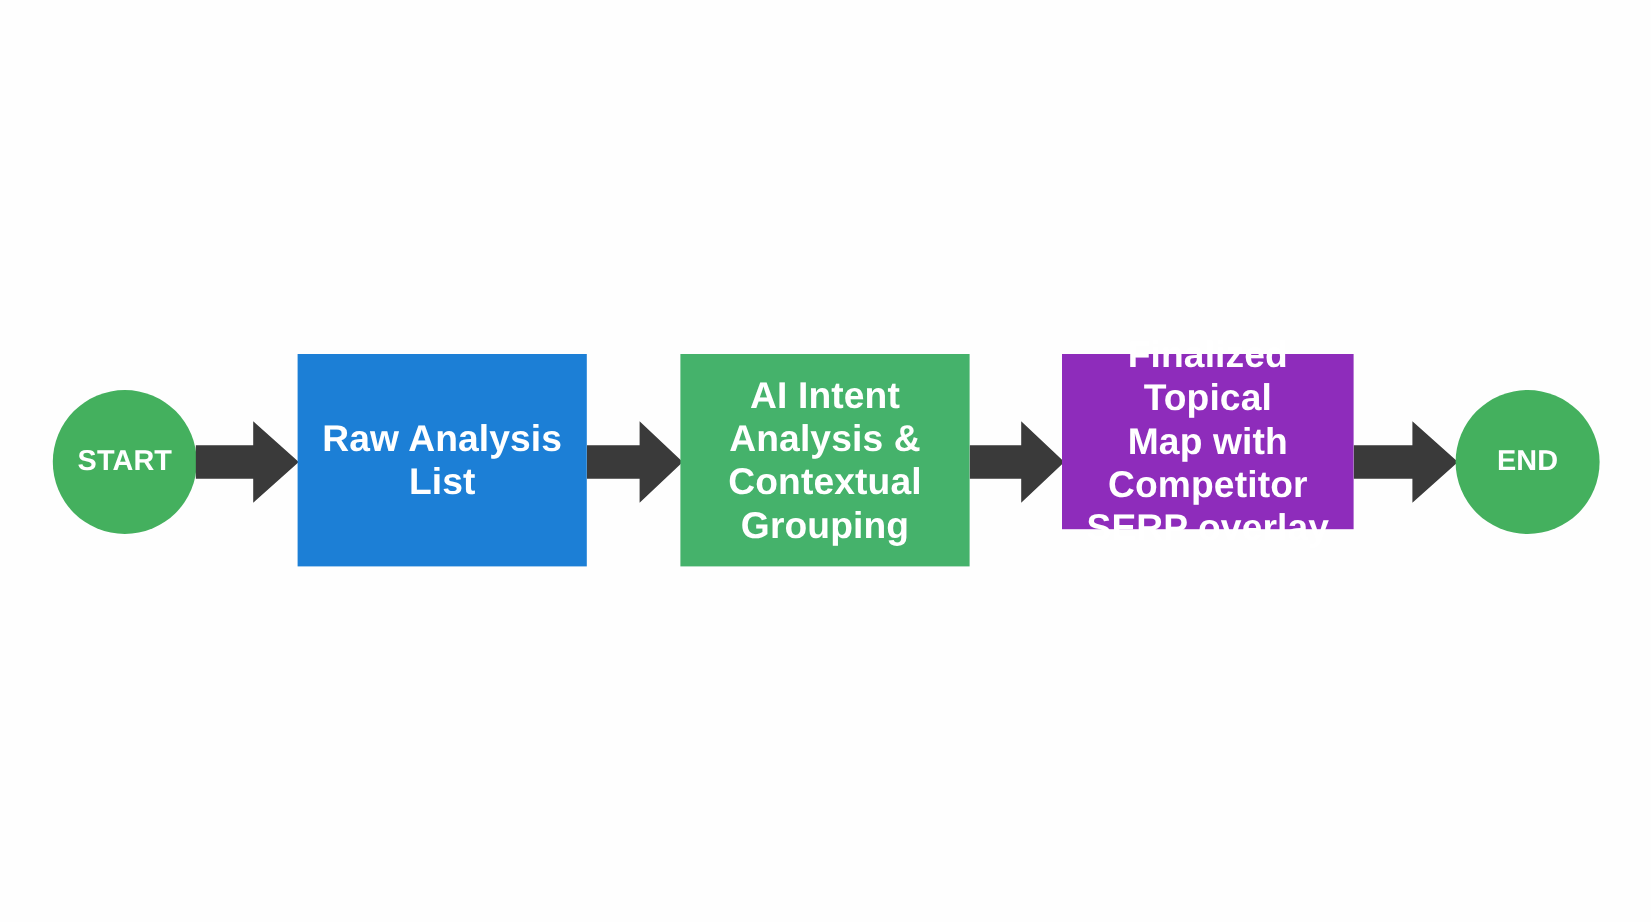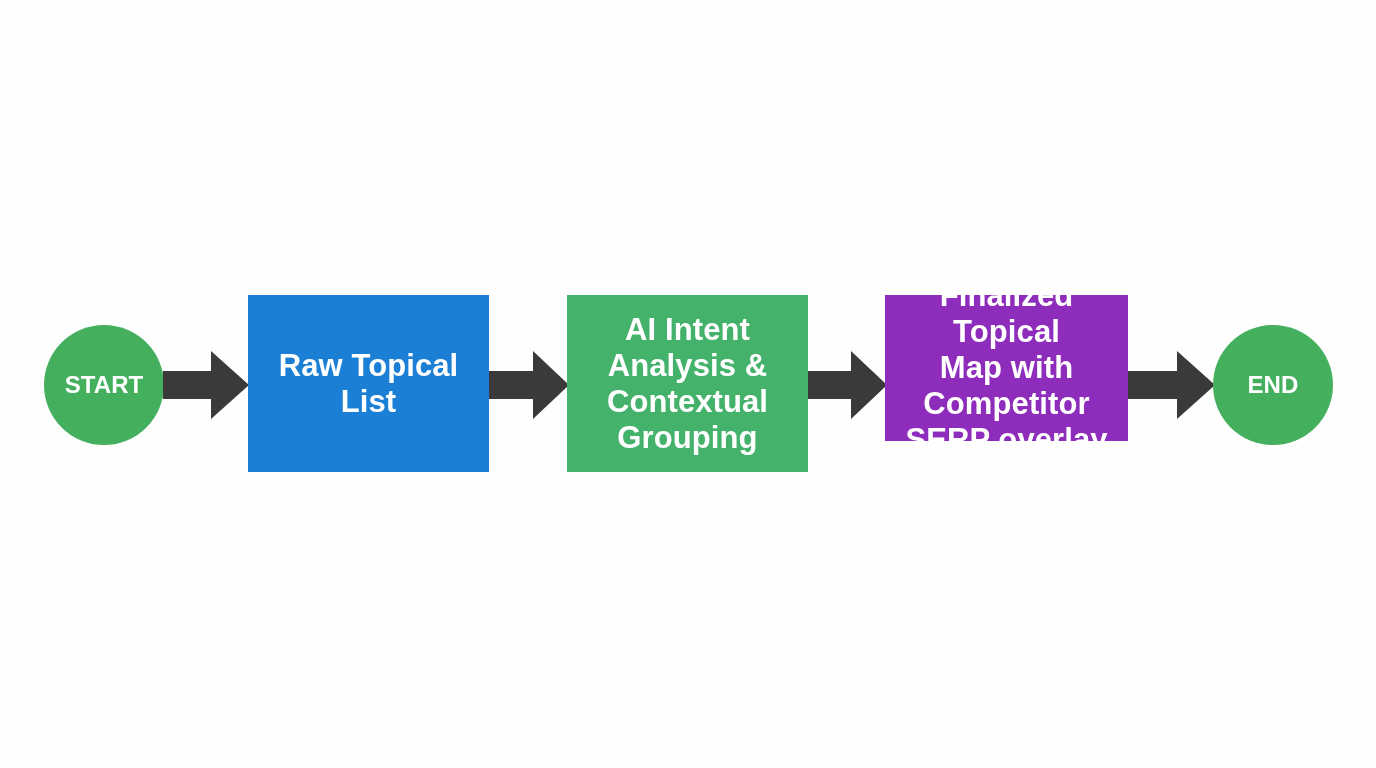--- a/index.html
+++ b/index.html
@@ -62,21 +62,21 @@
     <span class="node-label">START</span>
   </div>
 
   <div class="connector" style="left:163px; top:350px; width:86px; height:70px;">
     <svg viewBox="0 0 86 70" preserveAspectRatio="none">
       <path d="M0,21 L48,21 L48,1 L86,35 L48,69 L48,49 L0,49 Z" fill="#3a3a3a"></path>
     </svg>
   </div>
 
   <div class="node node-process" style="left:248px; top:295px; width:241px; height:177px; background:#1c7fd6;">
-    <span class="node-label">Raw Topical
+    <span class="node-label">Raw Analysis
 List</span>
   </div>
 
   <div class="connector" style="left:489px; top:350px; width:80px; height:70px;">
     <svg viewBox="0 0 80 70" preserveAspectRatio="none">
       <path d="M0,21 L44,21 L44,1 L80,35 L44,69 L44,49 L0,49 Z" fill="#3a3a3a"></path>
     </svg>
   </div>
 
   <div class="node node-process" style="left:567px; top:295px; width:241px; height:177px; background:#45b26b;">

